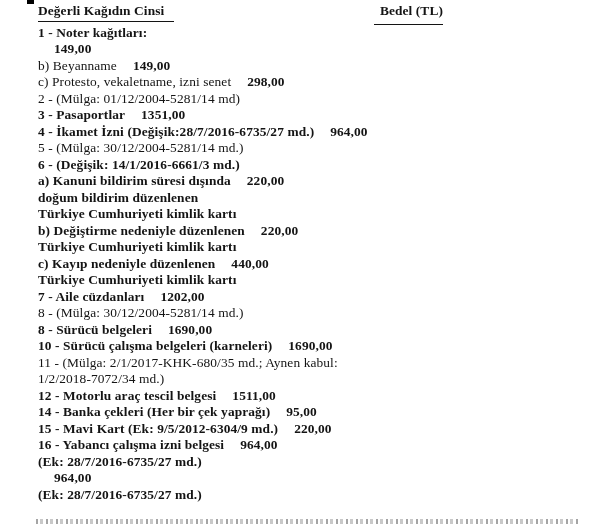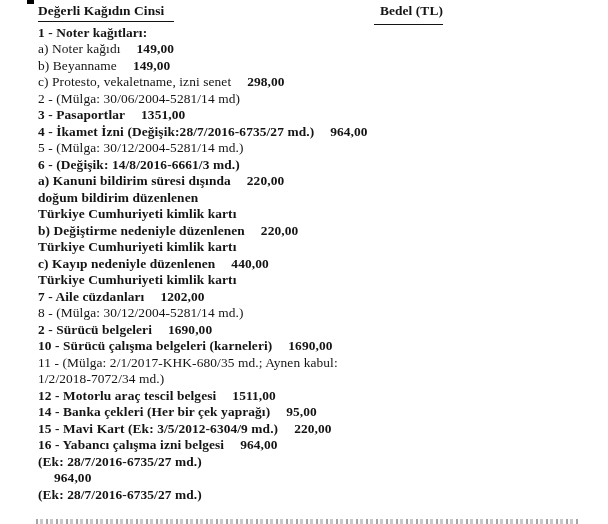--- a/index.html
+++ b/index.html
@@ -95,56 +95,55 @@
     <span class="u-left">Değerli Kağıdın Cinsi</span>
     <span class="u-right">Bedel (TL)</span>
   </div>
   <div id="rows-container">
   <div class="row">
     <span class="lbl bold">1 - Noter kağıtları:</span>
     <span class="val"></span>
   </div>
 
   <div class="row">
-    <span class="lbl">a) Noter kağıdı</span>
     <span class="val">149,00</span>
   </div>
 
   <div class="row">
     <span class="lbl">b) Beyanname</span>
     <span class="val">149,00</span>
   </div>
 
   <div class="row">
     <span class="lbl">c) Protesto, vekaletname, izni senet</span>
     <span class="val">298,00</span>
   </div>
 
   <div class="row">
-    <span class="lbl">2 - (Mülga: 30/06/2004-5281/14 md)</span>
+    <span class="lbl">2 - (Mülga: 01/12/2004-5281/14 md)</span>
     <span class="val"></span>
   </div>
 
   <div class="row">
     <span class="lbl bold">3 - Pasaportlar</span>
     <span class="val">1351,00</span>
   </div>
 
   <div class="row">
     <span class="lbl bold">4 - İkamet İzni (Değişik:28/7/2016-6735/27 md.)</span>
     <span class="val">964,00</span>
   </div>
 
   <div class="row">
     <span class="lbl">5 - (Mülga: 30/12/2004-5281/14 md.)</span>
     <span class="val"></span>
   </div>
 
   <div class="row">
-    <span class="lbl bold">6 - (Değişik: 14/8/2016-6661/3 md.)</span>
+    <span class="lbl bold">6 - (Değişik: 14/1/2016-6661/3 md.)</span>
     <span class="val"></span>
   </div>
 
   <div class="row">
     <span class="lbl bold">a) Kanuni bildirim süresi dışında</span>
     <span class="val">220,00</span>
   </div>
 
   <div class="row">
     <span class="lbl bold">doğum bildirim düzenlenen</span>
@@ -180,21 +179,21 @@
     <span class="lbl bold">7 - Aile cüzdanları</span>
     <span class="val">1202,00</span>
   </div>
 
   <div class="row">
     <span class="lbl">8 - (Mülga: 30/12/2004-5281/14 md.)</span>
     <span class="val"></span>
   </div>
 
   <div class="row">
-    <span class="lbl bold">2 - Sürücü belgeleri</span>
+    <span class="lbl bold">8 - Sürücü belgeleri</span>
     <span class="val">1690,00</span>
   </div>
 
   <div class="row">
     <span class="lbl bold">10 - Sürücü çalışma belgeleri (karneleri)</span>
     <span class="val">1690,00</span>
   </div>
 
   <div class="row">
     <span class="lbl">11 - (Mülga: 2/1/2017-KHK-680/35 md.; Aynen kabul:</span>
@@ -211,21 +210,21 @@
     <span class="val">1511,00</span>
   </div>
 
 
   <div class="row">
     <span class="lbl bold">14 - Banka çekleri (Her bir çek yaprağı)</span>
     <span class="val">95,00</span>
   </div>
 
   <div class="row">
-    <span class="lbl bold">15 - Mavi Kart (Ek: 3/5/2012-6304/9 md.)</span>
+    <span class="lbl bold">15 - Mavi Kart (Ek: 9/5/2012-6304/9 md.)</span>
     <span class="val">220,00</span>
   </div>
 
   <div class="row">
     <span class="lbl bold">16 - Yabancı çalışma izni belgesi</span>
     <span class="val">964,00</span>
   </div>
 
   <div class="row">
     <span class="lbl bold">(Ek: 28/7/2016-6735/27 md.)</span>

